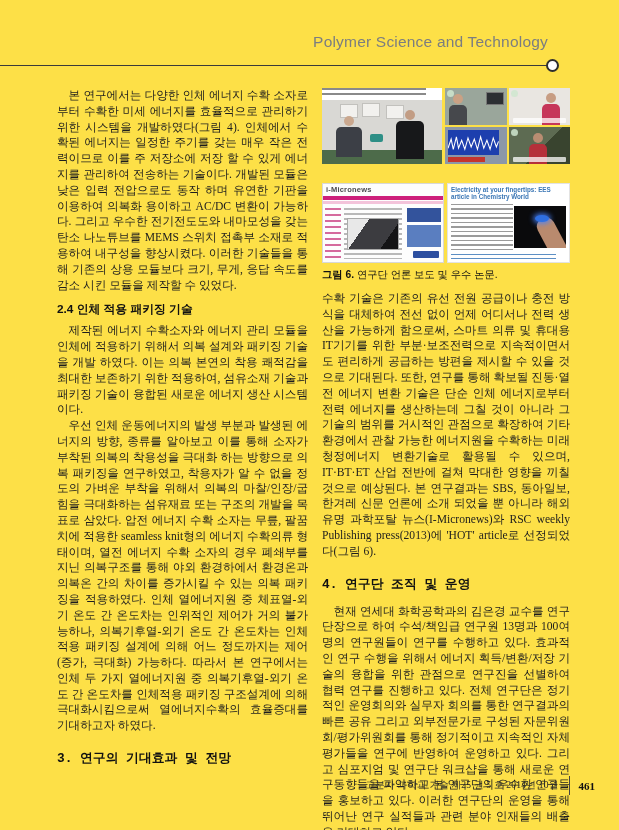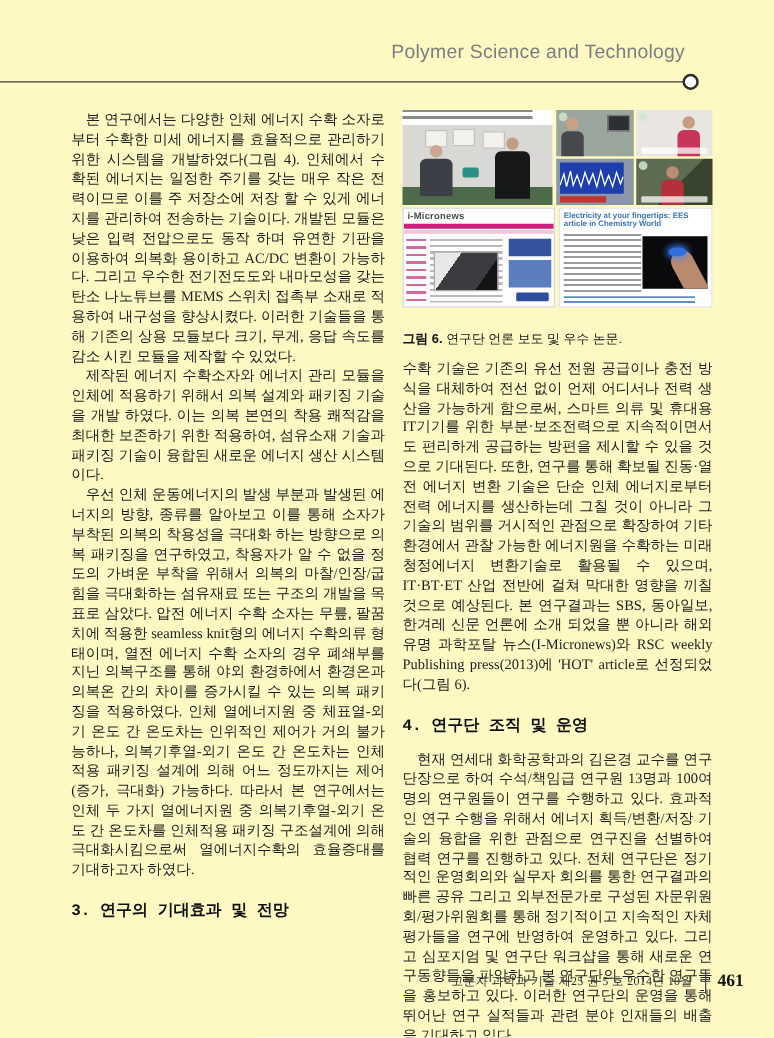--- a/index.html
+++ b/index.html
@@ -1,19 +1,19 @@
 <!DOCTYPE html>
 <html><head>
 <meta charset="utf-8">
 <style>
   html,body{margin:0;padding:0;background:#ffffff;}
   .page{
     position:relative;
     width:619px;height:830px;
-    background:#fef9c3;
+    background:#fde047;
     font-family:"Liberation Serif","DejaVu Serif",serif;
     color:#1d1d1d;
     overflow:hidden;
   }
   
   .hdr-title{
     position:absolute;top:33px;right:71px;
     font-family:"Liberation Sans","DejaVu Sans",sans-serif;
     font-size:15.5px;color:#7b7d80;letter-spacing:.2px;
   }
@@ -44,23 +44,23 @@
   }
   h2.sec{
     margin:16px 0 11px 0;
     font-family:Liberation Mono, monospace;
     font-size:12.8px;font-weight:bold;color:#111;
   }
   
   figure.fig{margin:0 0 9px 0;padding:0;}
   .fig-imgs{width:248px;}
   .fig-row{display:flex;gap:3px;}
-  .fig-row + .fig-row{margin-top:2px;}
+  .fig-row + .fig-row{margin-top:19px;}
   .figcap{
-    margin-top:18px;
+    margin-top:5px;
     font-family:"Liberation Sans","DejaVu Sans",sans-serif;
     font-size:10.3px;color:#111;
   }
   .figcap b{font-weight:bold;}
   
   .p-news{width:120px;height:76px;position:relative;background:#fff;}
   .p-news .headline{
     position:absolute;top:0;left:0;width:104px;height:9px;
     background:repeating-linear-gradient(to bottom,#8a8a8a 0 2px,transparent 2px 5px);
   }
@@ -119,35 +119,36 @@
   .cw-links{position:absolute;bottom:2px;left:3px;width:105px;height:6px;
     background:repeating-linear-gradient(to bottom,#5d8fc4 0 1.5px,transparent 1.5px 4px);}
   
   .footer{
     position:absolute;top:776px;right:24px;
     display:flex;align-items:center;
     font-family:Liberation Serif, serif;
   }
   .foot-journal{font-size:9.6px;color:#2b2b2b;letter-spacing:.2px;}
   .foot-sep{width:1px;height:19px;background:#444;margin:0 9px 0 10px;}
-  .foot-page{font-size:14px;font-weight:bold;color:#111;}
+  .foot-page{font-size:11px;font-weight:bold;color:#111;}
 </style>
 </head>
 <body>
 
 <div class="page">
 
   <div class="hdr-title">Polymer Science and Technology</div>
   <div class="hdr-rule"></div>
   <div class="hdr-ring"></div>
 
   <main class="columns">
 
     <div class="col left">
       <p class="body indent">본 연구에서는 다양한 인체 에너지 수확 소자로부터 수확한 미세 에너지를 효율적으로 관리하기 위한 시스템을 개발하였다(그림 4). 인체에서 수확된 에너지는 일정한 주기를 갖는 매우 작은 전력이므로 이를 주 저장소에 저장 할 수 있게 에너지를 관리하여 전송하는 기술이다. 개발된 모듈은 낮은 입력 전압으로도 동작 하며 유연한 기판을 이용하여 의복화 용이하고 AC/DC 변환이 가능하다. 그리고 우수한 전기전도도와 내마모성을 갖는 탄소 나노튜브를 MEMS 스위치 접촉부 소재로 적용하여 내구성을 향상시켰다. 이러한 기술들을 통해 기존의 상용 모듈보다 크기, 무게, 응답 속도를 감소 시킨 모듈을 제작할 수 있었다.</p>
+      <h3 class="sub">2.4 인체 적용 패키징 기술</h3>
       <p class="body indent">제작된 에너지 수확소자와 에너지 관리 모듈을 인체에 적용하기 위해서 의복 설계와 패키징 기술을 개발 하였다. 이는 의복 본연의 착용 쾌적감을 최대한 보존하기 위한 적용하여, 섬유소재 기술과 패키징 기술이 융합된 새로운 에너지 생산 시스템이다.</p>
       <p class="body indent">우선 인체 운동에너지의 발생 부분과 발생된 에너지의 방향, 종류를 알아보고 이를 통해 소자가 부착된 의복의 착용성을 극대화 하는 방향으로 의복 패키징을 연구하였고, 착용자가 알 수 없을 정도의 가벼운 부착을 위해서 의복의 마찰/인장/굽힘을 극대화하는 섬유재료 또는 구조의 개발을 목표로 삼았다. 압전 에너지 수확 소자는 무릎, 팔꿈치에 적용한 seamless knit형의 에너지 수확의류 형태이며, 열전 에너지 수확 소자의 경우 폐쇄부를 지닌 의복구조를 통해 야외 환경하에서 환경온과 의복온 간의 차이를 증가시킬 수 있는 의복 패키징을 적용하였다. 인체 열에너지원 중 체표열-외기 온도 간 온도차는 인위적인 제어가 거의 불가능하나, 의복기후열-외기 온도 간 온도차는 인체적용 패키징 설계에 의해 어느 정도까지는 제어(증가, 극대화) 가능하다. 따라서 본 연구에서는 인체 두 가지 열에너지원 중 의복기후열-외기 온도 간 온도차를 인체적용 패키징 구조설계에 의해 극대화시킴으로써 열에너지수확의 효율증대를 기대하고자 하였다.</p>
       <h2 class="sec">3. 연구의 기대효과 및 전망</h2>
 
     </div>
 
     <div class="col right">
 
       <figure class="fig">
         <div class="fig-imgs">

